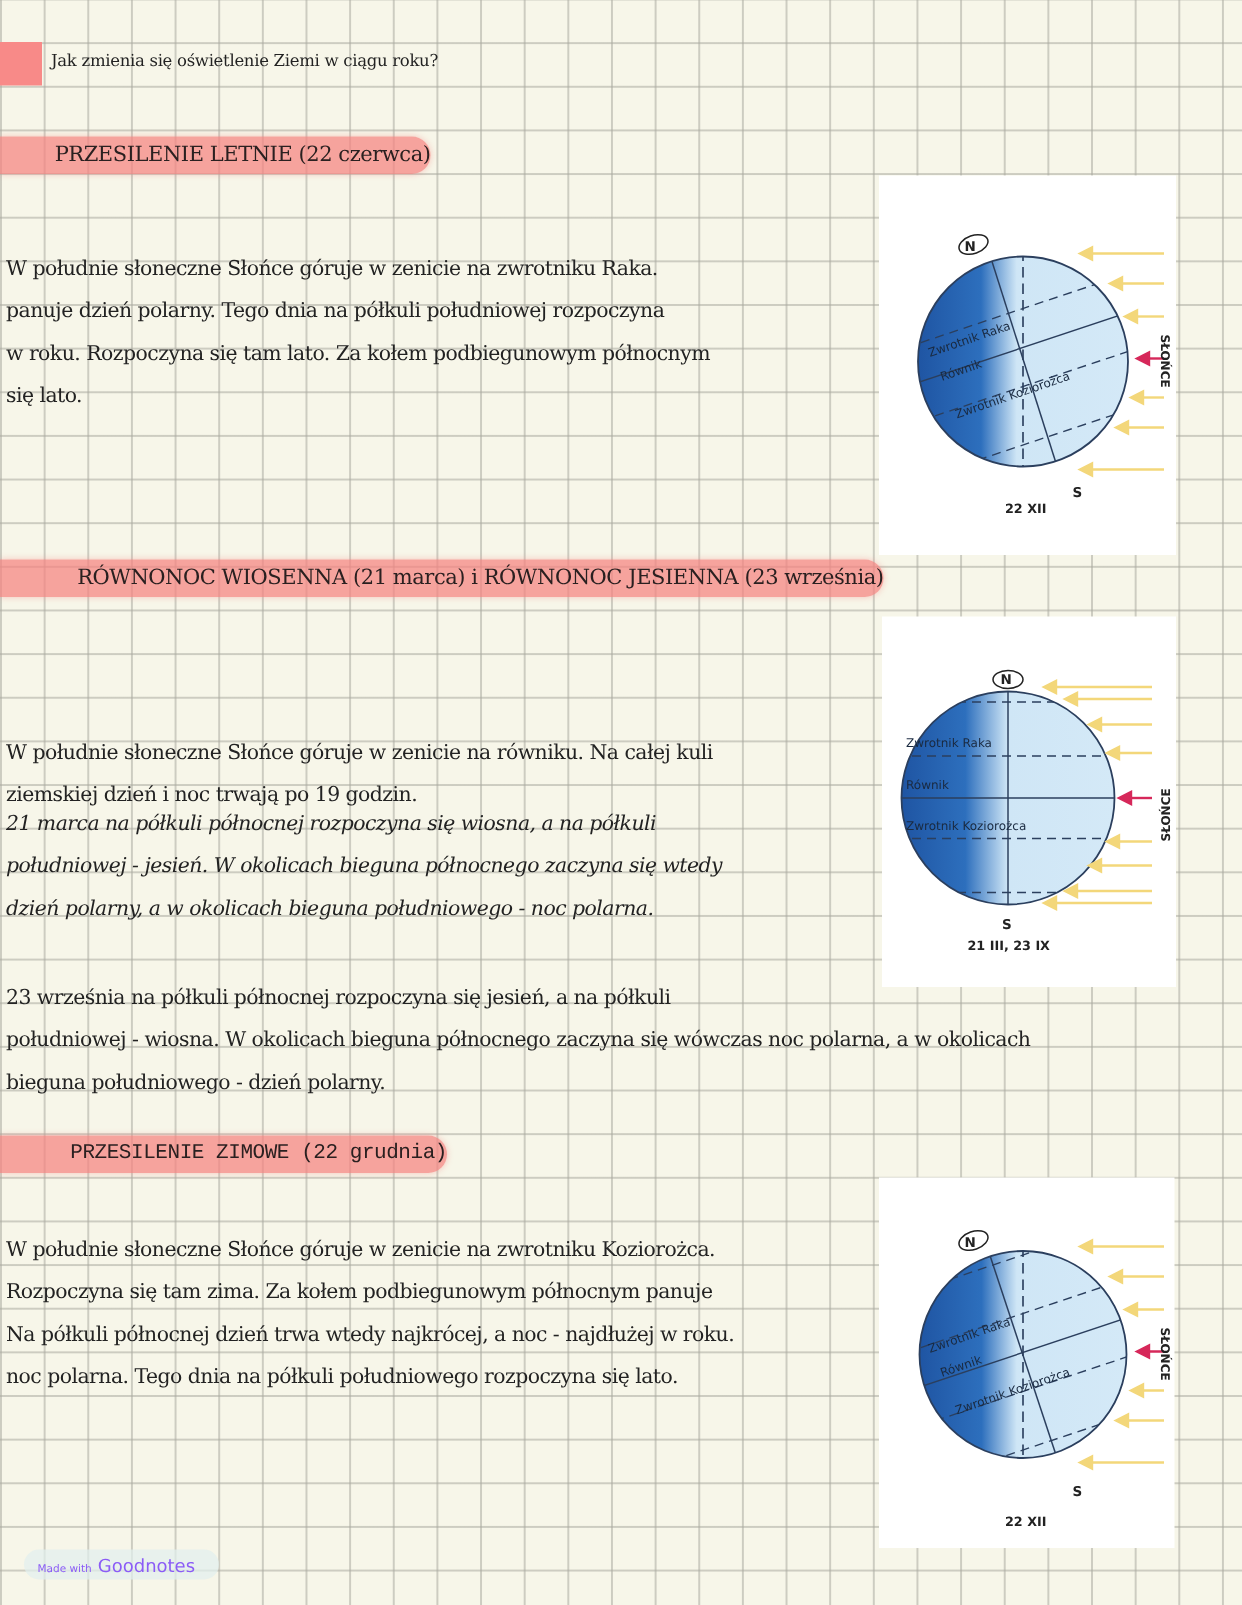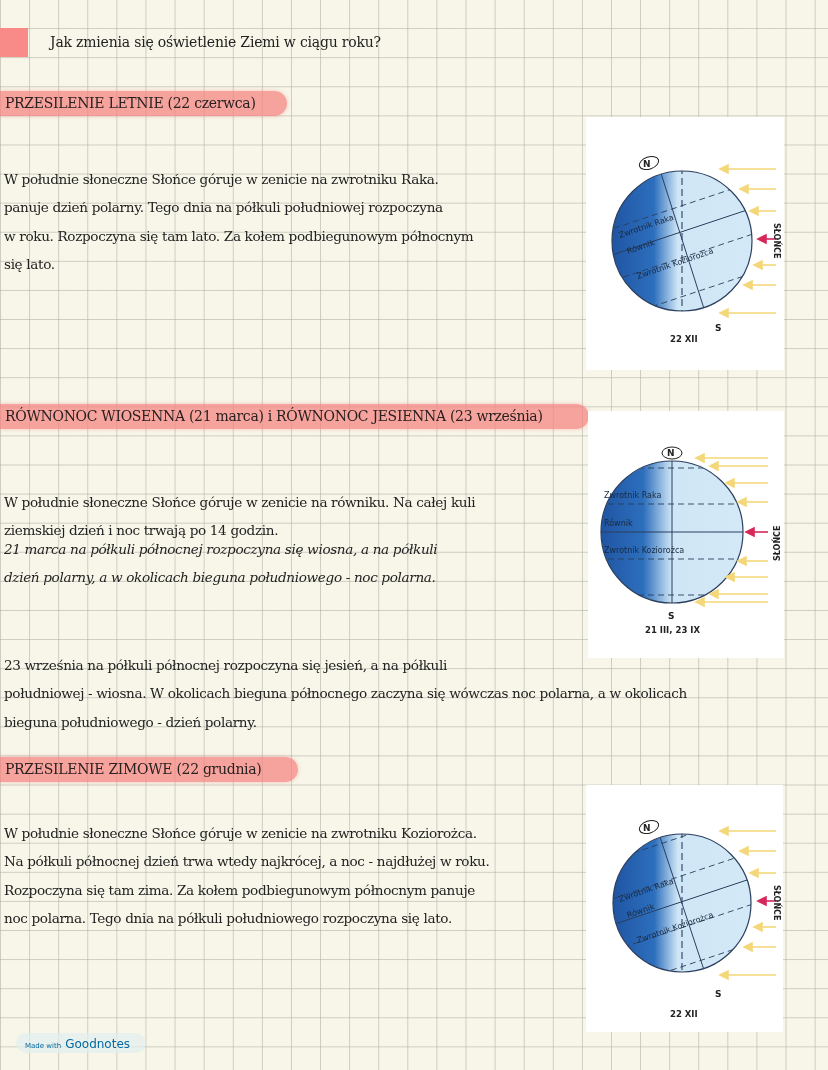--- a/index.html
+++ b/index.html
@@ -20,38 +20,38 @@
       font-family: "DejaVu Serif", "Liberation Serif", serif;
       color: #222;
     }
     .abs { position: absolute; }
     .title-marker {
       left: 0; top: 28px; width: 28px; height: 29px;
       background: #f88a88;
     }
     .title {
       left: 34px; top: 34px;
-      font-size: 14px;
+      font-size: 11px;
       white-space: nowrap;
       letter-spacing: -0.2px;
-      margin-left: 16px;
     }
     .hl {
       position: absolute;
       left: 0;
       height: 25px;
       background: rgba(245, 130, 128, 0.72);
       border-radius: 0 13px 13px 0;
       font-size: 14px;
       line-height: 25px;
       padding-left: 5px;
       white-space: nowrap;
       letter-spacing: -0.3px;
       color: #2a2020;
       box-shadow: 0 0 4px rgba(245,130,128,0.45);
+      text-align: right;
     }
     .para {
       position: absolute;
       left: 4px;
       font-size: 13.6px;
       line-height: 28.4px;
       white-space: nowrap;
       letter-spacing: -0.35px;
     }
     .para span { display: block; }
@@ -59,21 +59,21 @@
       position: absolute;
       background: #ffffff;
     }
     .figure svg { display: block; }
     .badge {
       left: 16px; top: 1033px;
       width: 130px; height: 20px;
       border-radius: 10px;
       background: rgba(225, 240, 238, 0.7);
       font-family: "DejaVu Sans", "Liberation Sans", sans-serif;
-      color: #0369a1;
+      color: #8b5cf6;
       white-space: nowrap;
       line-height: 20px;
       padding-left: 9px;
       box-sizing: border-box;
     }
     .badge .small { font-size: 7px; margin-right: 4px; }
     .badge .big { font-size: 12px; }
     .lbl { font-family: "DejaVu Sans", "Liberation Sans", sans-serif; }
   </style>
 </head>
@@ -138,29 +138,30 @@
         <polygon points="134,196 142,192 142,200"></polygon>
     </g>
     <g stroke="#d6285a" stroke-width="1.6" fill="#d6285a">
       <line x1="190" y1="122" x2="178" y2="122"></line>
         <polygon points="172,122 180,118 180,126"></polygon>
     </g>
     <text x="188" y="106" font-size="8" font-weight="bold" class="lbl" fill="#222" transform="rotate(90 188 106)">SŁOŃCE</text>
   </svg>
 </div>
 
-<div class="hl" style="top:404px; width:584px;">RÓWNONOC WIOSENNA (21 marca) i RÓWNONOC JESIENNA (23 września)</div>
+<div class="hl" style="top:373px; width:584px;">RÓWNONOC WIOSENNA (21 marca) i RÓWNONOC JESIENNA (23 września)</div>
 
 <div class="para" style="top:448px;margin-top:40px;">
   <span>W południe słoneczne Słońce góruje w zenicie na równiku. Na całej kuli</span>
-  <span>ziemskiej dzień i noc trwają po 14 godzin.</span>
+  <span>ziemskiej dzień i noc trwają po 19 godzin.</span>
 </div>
 
 <div class="para" style="top:535px;font-style:italic;">
   <span>21 marca na półkuli północnej rozpoczyna się wiosna, a na półkuli</span>
+  <span>południowej - jesień. W okolicach bieguna północnego zaczyna się wtedy</span>
   <span>dzień polarny, a w okolicach bieguna południowego - noc polarna.</span>
 </div>
 
 <div class="para" style="top:651px;">
   <span>23 września na półkuli północnej rozpoczyna się jesień, a na półkuli</span>
   <span>południowej - wiosna. W okolicach bieguna północnego zaczyna się wówczas noc polarna, a w okolicach</span>
   <span>bieguna południowego - dzień polarny.</span>
 </div>
 
 <div class="figure" style="left:588px; top:411px; width:196px; height:247px;">
@@ -213,26 +214,26 @@
         <polygon points="108,191 116,187 116,195"></polygon>
     </g>
     <g stroke="#d6285a" stroke-width="1.6" fill="#d6285a">
       <line x1="180" y1="121" x2="164" y2="121"></line>
         <polygon points="158,121 166,117 166,125"></polygon>
     </g>
     <text x="192" y="150" font-size="8" font-weight="bold" class="lbl" fill="#222" transform="rotate(-90 192 150)">SŁOŃCE</text>
   </svg>
 </div>
 
-<div class="hl" style="top:757px; width:293px;">PRZESILENIE ZIMOWE (22 grudnia)</div>
+<div class="hl" style="top:757px; width:293px;font-family:Liberation Mono, monospace;">PRZESILENIE ZIMOWE (22 grudnia)</div>
 
 <div class="para" style="top:819px;">
   <span>W południe słoneczne Słońce góruje w zenicie na zwrotniku Koziorożca.</span>
+  <span>Rozpoczyna się tam zima. Za kołem podbiegunowym północnym panuje</span>
   <span>Na półkuli północnej dzień trwa wtedy najkrócej, a noc - najdłużej w roku.</span>
-  <span>Rozpoczyna się tam zima. Za kołem podbiegunowym północnym panuje</span>
   <span>noc polarna. Tego dnia na półkuli południowego rozpoczyna się lato.</span>
 </div>
 
 <div class="figure" style="left:586px; top:785px; width:197px; height:247px;">
   <svg width="197" height="247" viewBox="0 0 197 247">
     <defs>
       <linearGradient id="g3" x1="0" y1="0" x2="1" y2="0">
         <stop offset="0" stop-color="#1f55a3"></stop>
         <stop offset="0.3" stop-color="#2d6fbd"></stop>
         <stop offset="0.47" stop-color="#cfe6f6"></stop>

